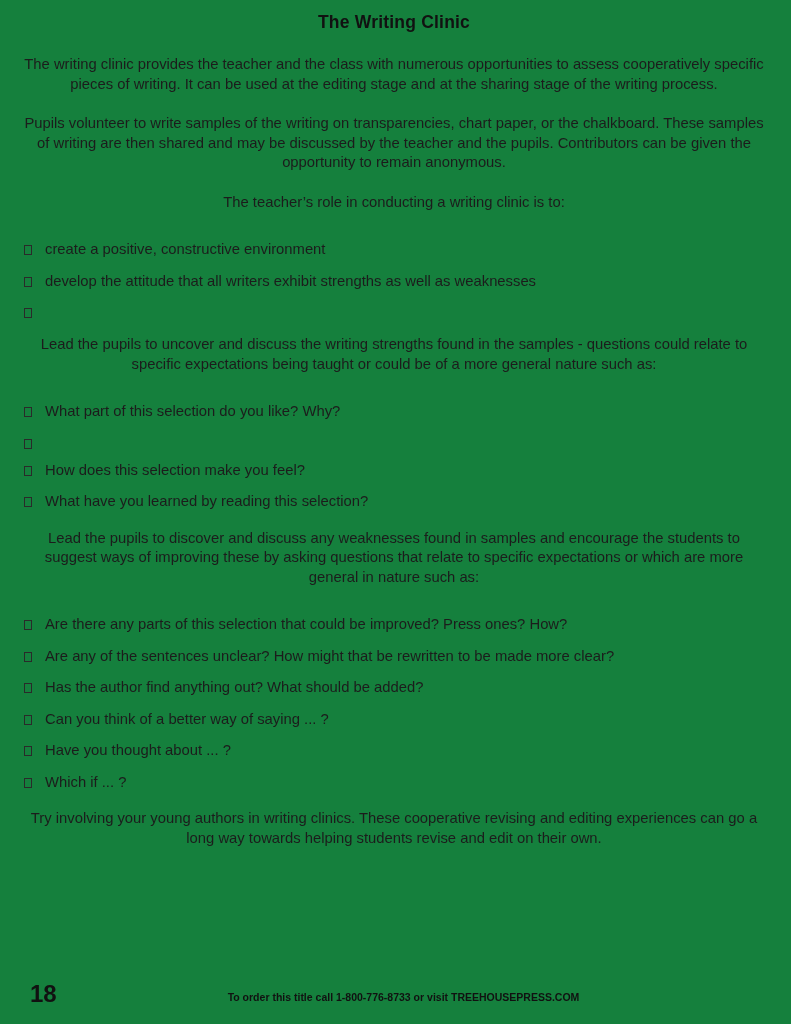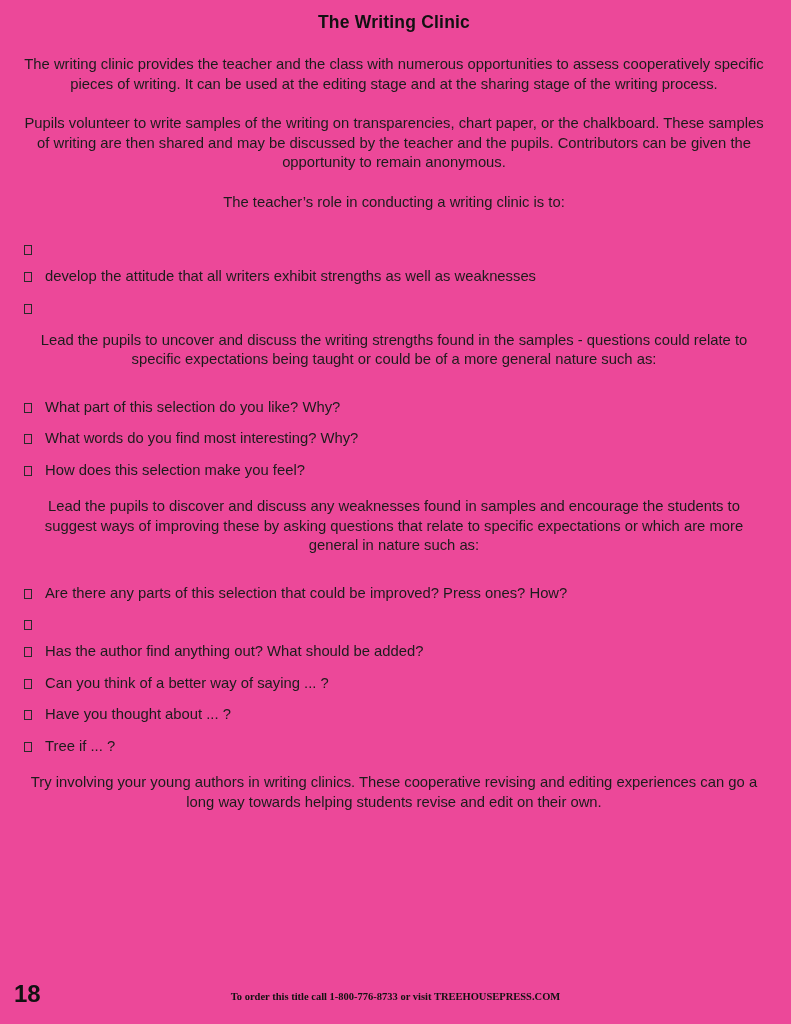--- a/index.html
+++ b/index.html
@@ -4,21 +4,21 @@
 <style>
   html, body {
     margin: 0;
     padding: 0;
     background: #ffffff;
   }
   .page {
     position: relative;
     width: 791px;
     height: 1024px;
-    background: #ec4899;
+    background: #15803d;
     font-family: "Liberation Sans", "DejaVu Sans", sans-serif;
     color: #1c1c1c;
     overflow: hidden;
     box-sizing: border-box;
   }
   .content {
     padding: 12px 26px 0 23px;
   }
   h1.doc-title {
     font-size: 17.5px;
@@ -52,21 +52,21 @@
     height: 8px;
     border: 1px solid #2a2a2a;
     margin: 5px 13px 0 1px;
     flex: 0 0 auto;
   }
   .li-text {
     display: inline-block;
   }
   .footer {
     position: absolute;
-    left: 0;
+    left: 16px;
     right: 0;
     bottom: 14px;
     height: 40px;
   }
   .page-number {
     position: absolute;
     left: 14px;
     bottom: 2px;
     font-size: 24px;
     font-weight: bold;
@@ -75,92 +75,96 @@
   .footer-center {
     position: absolute;
     left: 0;
     right: 0;
     bottom: 6px;
     text-align: center;
     font-size: 10.5px;
     font-weight: bold;
     line-height: 14px;
     color: #111;
-    font-family: Liberation Serif, serif;
   }
 </style>
 </head>
 <body>
 
 <div class="page">
   <div class="content">
 
     <h1 class="doc-title">The Writing Clinic</h1>
 
     <p class="body-para">The writing clinic provides the teacher and the class with numerous opportunities to assess cooperatively specific pieces of writing. It can be used at the editing stage and at the sharing stage of the writing process.</p>
 
     <p class="body-para">Pupils volunteer to write samples of the writing on transparencies, chart paper, or the chalkboard. These samples of writing are then shared and may be discussed by the teacher and the pupils. Contributors can be given the opportunity to remain anonymous.</p>
 
     <p class="body-para">The teacher’s role in conducting a writing clinic is to:</p>
 
     <ul class="square-list">
       <li>
         <span class="sq-bullet"></span>
+        <span class="li-text">create a positive, constructive environment</span>
       </li>
       <li>
         <span class="sq-bullet"></span>
         <span class="li-text">develop the attitude that all writers exhibit strengths as well as weaknesses</span>
       </li>
       <li>
         <span class="sq-bullet"></span>
       </li>
     </ul>
 
     <p class="body-para">Lead the pupils to uncover and discuss the writing strengths found in the samples - questions could relate to specific expectations being taught or could be of a more general nature such as:</p>
 
     <ul class="square-list">
       <li>
         <span class="sq-bullet"></span>
         <span class="li-text">What part of this selection do you like? Why?</span>
       </li>
       <li>
         <span class="sq-bullet"></span>
-        <span class="li-text">What words do you find most interesting? Why?</span>
       </li>
       <li>
         <span class="sq-bullet"></span>
         <span class="li-text">How does this selection make you feel?</span>
+      </li>
+      <li>
+        <span class="sq-bullet"></span>
+        <span class="li-text">What have you learned by reading this selection?</span>
       </li>
     </ul>
 
     <p class="body-para">Lead the pupils to discover and discuss any weaknesses found in samples and encourage the students to suggest ways of improving these by asking questions that relate to specific expectations or which are more general in nature such as:</p>
 
     <ul class="square-list">
       <li>
         <span class="sq-bullet"></span>
         <span class="li-text">Are there any parts of this selection that could be improved? Press ones? How?</span>
       </li>
       <li>
         <span class="sq-bullet"></span>
+        <span class="li-text">Are any of the sentences unclear? How might that be rewritten to be made more clear?</span>
       </li>
       <li>
         <span class="sq-bullet"></span>
         <span class="li-text">Has the author find anything out? What should be added?</span>
       </li>
       <li>
         <span class="sq-bullet"></span>
         <span class="li-text">Can you think of a better way of saying ... ?</span>
       </li>
       <li>
         <span class="sq-bullet"></span>
         <span class="li-text">Have you thought about ... ?</span>
       </li>
       <li>
         <span class="sq-bullet"></span>
-        <span class="li-text">Tree if ... ?</span>
+        <span class="li-text">Which if ... ?</span>
       </li>
     </ul>
 
     <p class="body-para">Try involving your young authors in writing clinics. These cooperative revising and editing experiences can go a long way towards helping students revise and edit on their own.</p>
 
   </div>
 
   <div class="footer">
     <div class="page-number">18</div>
     <div class="footer-center">

